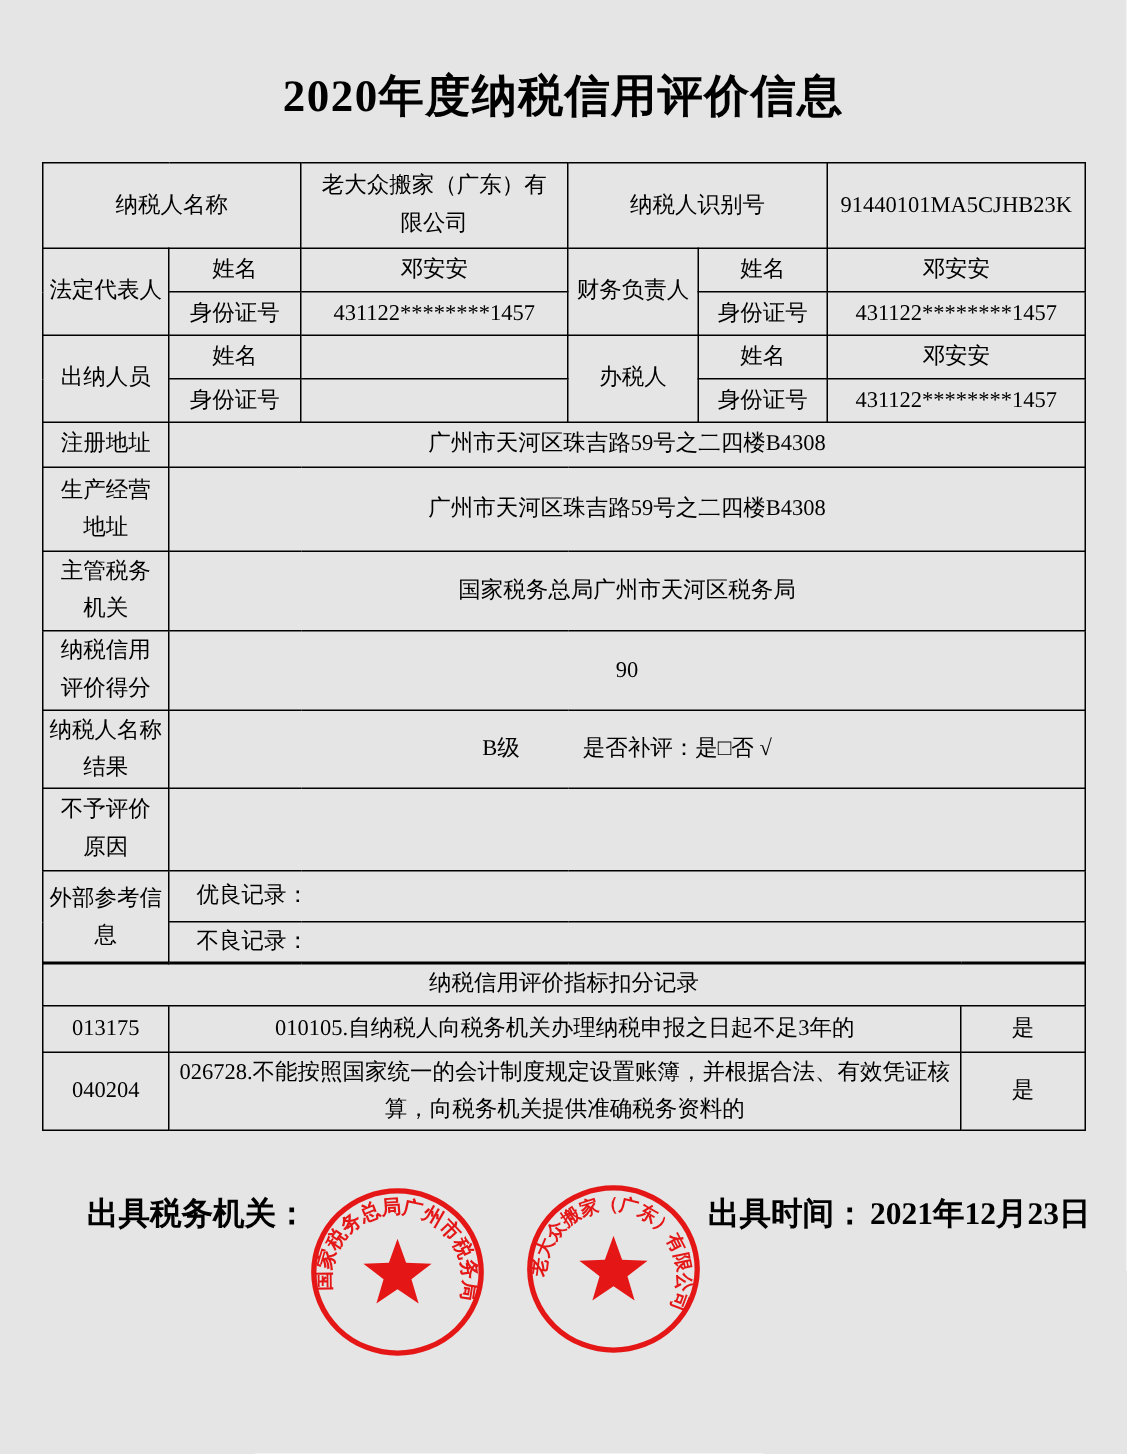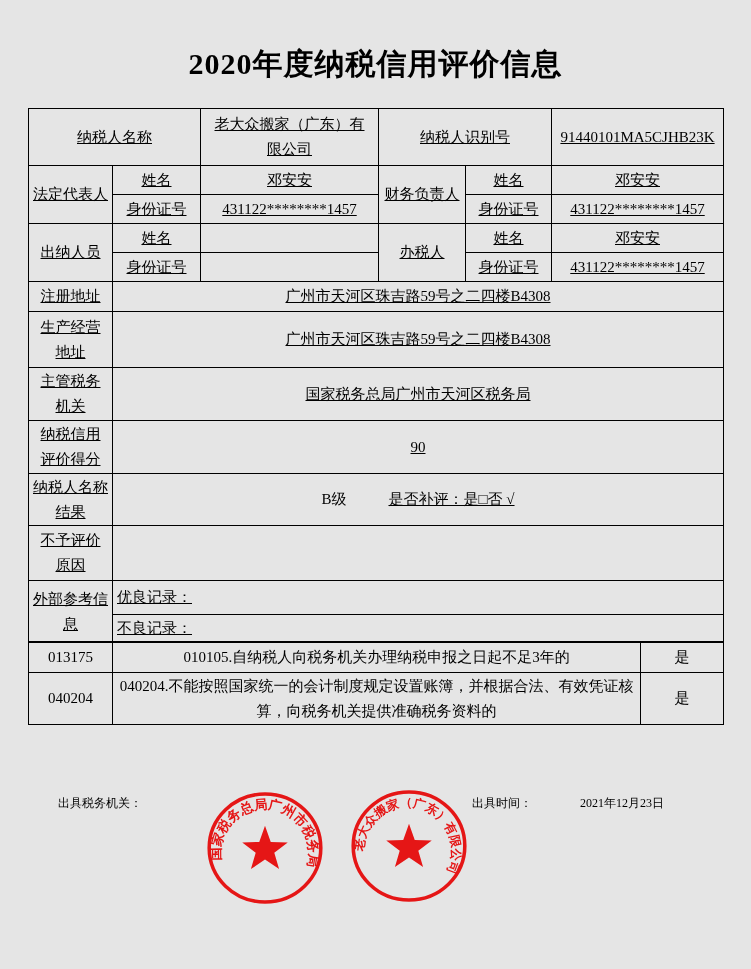--- a/index.html
+++ b/index.html
@@ -10,38 +10,38 @@
     color:#000;
     font-family:"Liberation Serif","DejaVu Serif",serif;
     overflow:hidden;
   }
   .doc-title {
     position:absolute; top:44px; left:0; width:100%;
     margin:0; text-align:center;
     font-size:30px; font-weight:bold; letter-spacing:1px;
   }
   table { border-collapse:collapse; position:absolute; left:28px; table-layout:fixed; }
-  .main-table  { top:108px; width:695px;text-decoration:underline; }
+  .main-table  { top:108px; width:695px; }
   .deduct-table{ top:641px; width:695px; }
   td {
     border:1px solid #000;
     text-align:center; vertical-align:middle;
     font-size:15px; line-height:25px;
     padding:0 2px; overflow:hidden;
     word-break:break-all;
   }
   td.lbl   { white-space:pre-line; }
-  td.left  { text-align:left; padding-left:4px; }
+  td.left  { text-align:left; padding-left:18px; }
   td.company { white-space:pre-line; padding:0 12px; }
   tr.h57{height:57px} tr.h29{height:29px} tr.h30{height:30px}
   tr.h56{height:56px} tr.h53{height:53px} tr.h52{height:52px}
   tr.h55{height:55px} tr.h34{height:34px} tr.h28{height:28px}
   tr.h31{height:31px}
   .result-grade { display:inline-block; margin-right:42px; }
-  .footer { position:absolute; left:28px; top:795px; width:695px; height:26px; font-size:12px; }
+  .footer { position:absolute; left:28px; top:795px; width:695px; height:26px; font-size:21px;font-weight:bold; }
   .footer span { position:absolute; top:0; white-space:nowrap; }
   .issuer-label { left:30px; }
   .time-label   { left:444px; }
   .time-value   { left:552px; }
   .stamp { position:absolute; opacity:0.9; }
   .stamp-left  { left:198px; top:786px; }
   .stamp-right { left:345px; top:784px; }
   .stamp svg text {
     font-family:"Liberation Serif","DejaVu Serif",serif;
     font-weight:bold;
@@ -141,28 +141,31 @@
     </tbody>
   </table>
 
   <table class="deduct-table">
     <colgroup>
       <col style="width:84px">
         <col style="width:528px">
         <col style="width:83px">
     </colgroup>
     <tbody>
+      <tr class="h29">
+        <td colspan="3">纳税信用评价指标扣分记录</td>
+      </tr>
       <tr class="h31">
         <td>013175</td>
         <td>010105.自纳税人向税务机关办理纳税申报之日起不足3年的</td>
         <td>是</td>
       </tr>
       <tr class="h52">
         <td>040204</td>
-        <td>040204.不能按照国家统一的会计制度规定设置账簿，并根据合法、有效凭证核算，向税务机关提供准确税务资料的</td>
+        <td>026728.不能按照国家统一的会计制度规定设置账簿，并根据合法、有效凭证核算，向税务机关提供准确税务资料的</td>
         <td>是</td>
       </tr>
     </tbody>
   </table>
 
   <div class="footer">
     <span class="issuer-label">出具税务机关：</span>
     <span class="time-label">出具时间：</span>
     <span class="time-value">2021年12月23日</span>
   </div>

